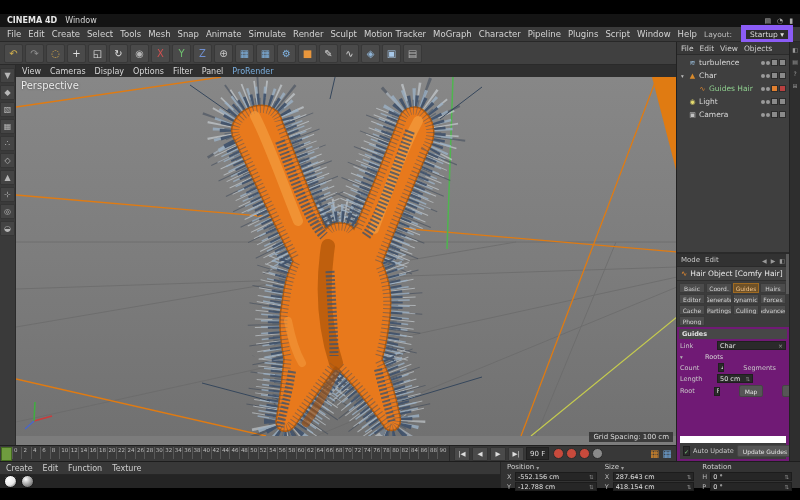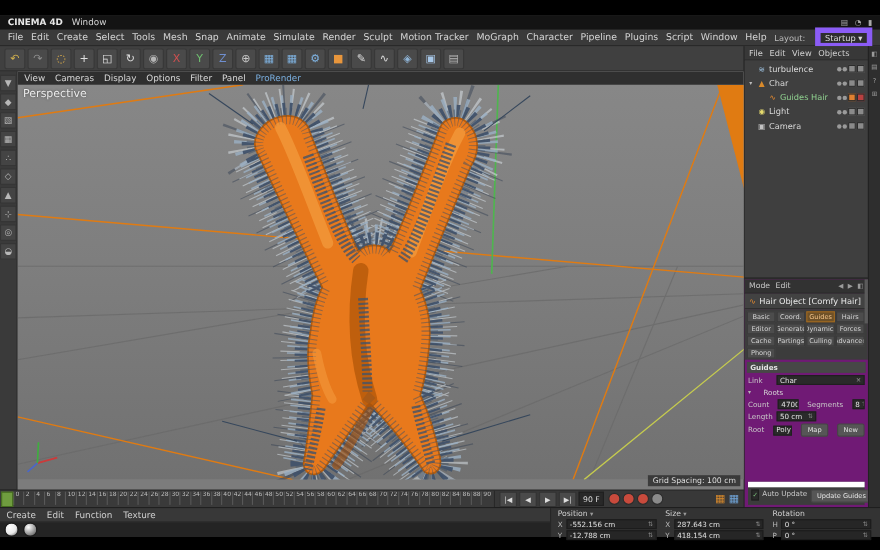--- a/index.html
+++ b/index.html
@@ -118,31 +118,31 @@
   .am-title{height:13px;display:flex;align-items:center;gap:3px;font-size:7.5px;color:#e8e8e8;
             padding:0 4px;background:#424242;border-bottom:1px solid #2e2e2e;white-space:nowrap;overflow:hidden}
   .am-tabs{display:flex;flex-wrap:wrap;gap:1px;padding:2px 2px 1px;background:#3c3c3c}
   .am-tab{flex:0 0 calc(25% - 1px);height:10px;font-size:6px;background:#4c4c4c;color:#d2d2d2;
           border:1px solid #3a3a3a;display:flex;align-items:center;justify-content:center;
           white-space:nowrap;overflow:hidden;box-sizing:border-box}
   .am-tab.active{background:#6e5128;color:#f2c389;border-color:#a06a20}
   .am-body{flex:1;display:flex;flex-direction:column;gap:2px;padding:2px 3px;font-size:6.5px;
            color:#c8c8c8;overflow:hidden}
   .sec-h{background:#474747;color:#e2e2e2;font-weight:bold;padding:1px 3px;margin:0 -1px}
-  .row{display:flex;align-items:center;gap:8px;min-height:9px}
+  .row{display:flex;align-items:center;gap:19px;min-height:9px}
   .flabel{white-space:nowrap}
   .val{background:#2a2a2a;border:1px solid #1f1f1f;color:#e2e2e2;padding:0 2px;height:9px;
        display:flex;align-items:center;justify-content:space-between;white-space:nowrap;overflow:hidden;box-sizing:border-box}
   .btn{background:#565656;border:1px solid #454545;border-radius:2px;color:#e4e4e4;
        font-size:6px;height:10px;padding:0 5px;display:flex;align-items:center;white-space:nowrap}
   .collapse{color:#d6d6d6}
   .chev{width:6px;font-size:5.5px;color:#b5b5b5}
   .xico{color:#999;font-size:6px}
-  .am-footer{margin-top:auto;display:flex;gap:3px;padding:2px 3px;
-             background:#3c3c3c;border-top:5px solid #ffffff}
+  .am-footer{margin-top:auto;display:flex;align-items:center;gap:3px;padding:2px 3px;
+             background:#3c3c3c;border-top:7px solid #ffffff}
   .checkbox{width:8px;height:8px;background:#2a2a2a;border:1px solid #1e1e1e;color:#7ec97e;
             font-size:6px;display:flex;align-items:center;justify-content:center}
   .am-scroll{position:absolute;right:0;top:0;width:3px;height:40px;background:#5a5a5a}
 </style>
 </head>
 <body>
 
 <div class="stage">
  <div class="app">
 

